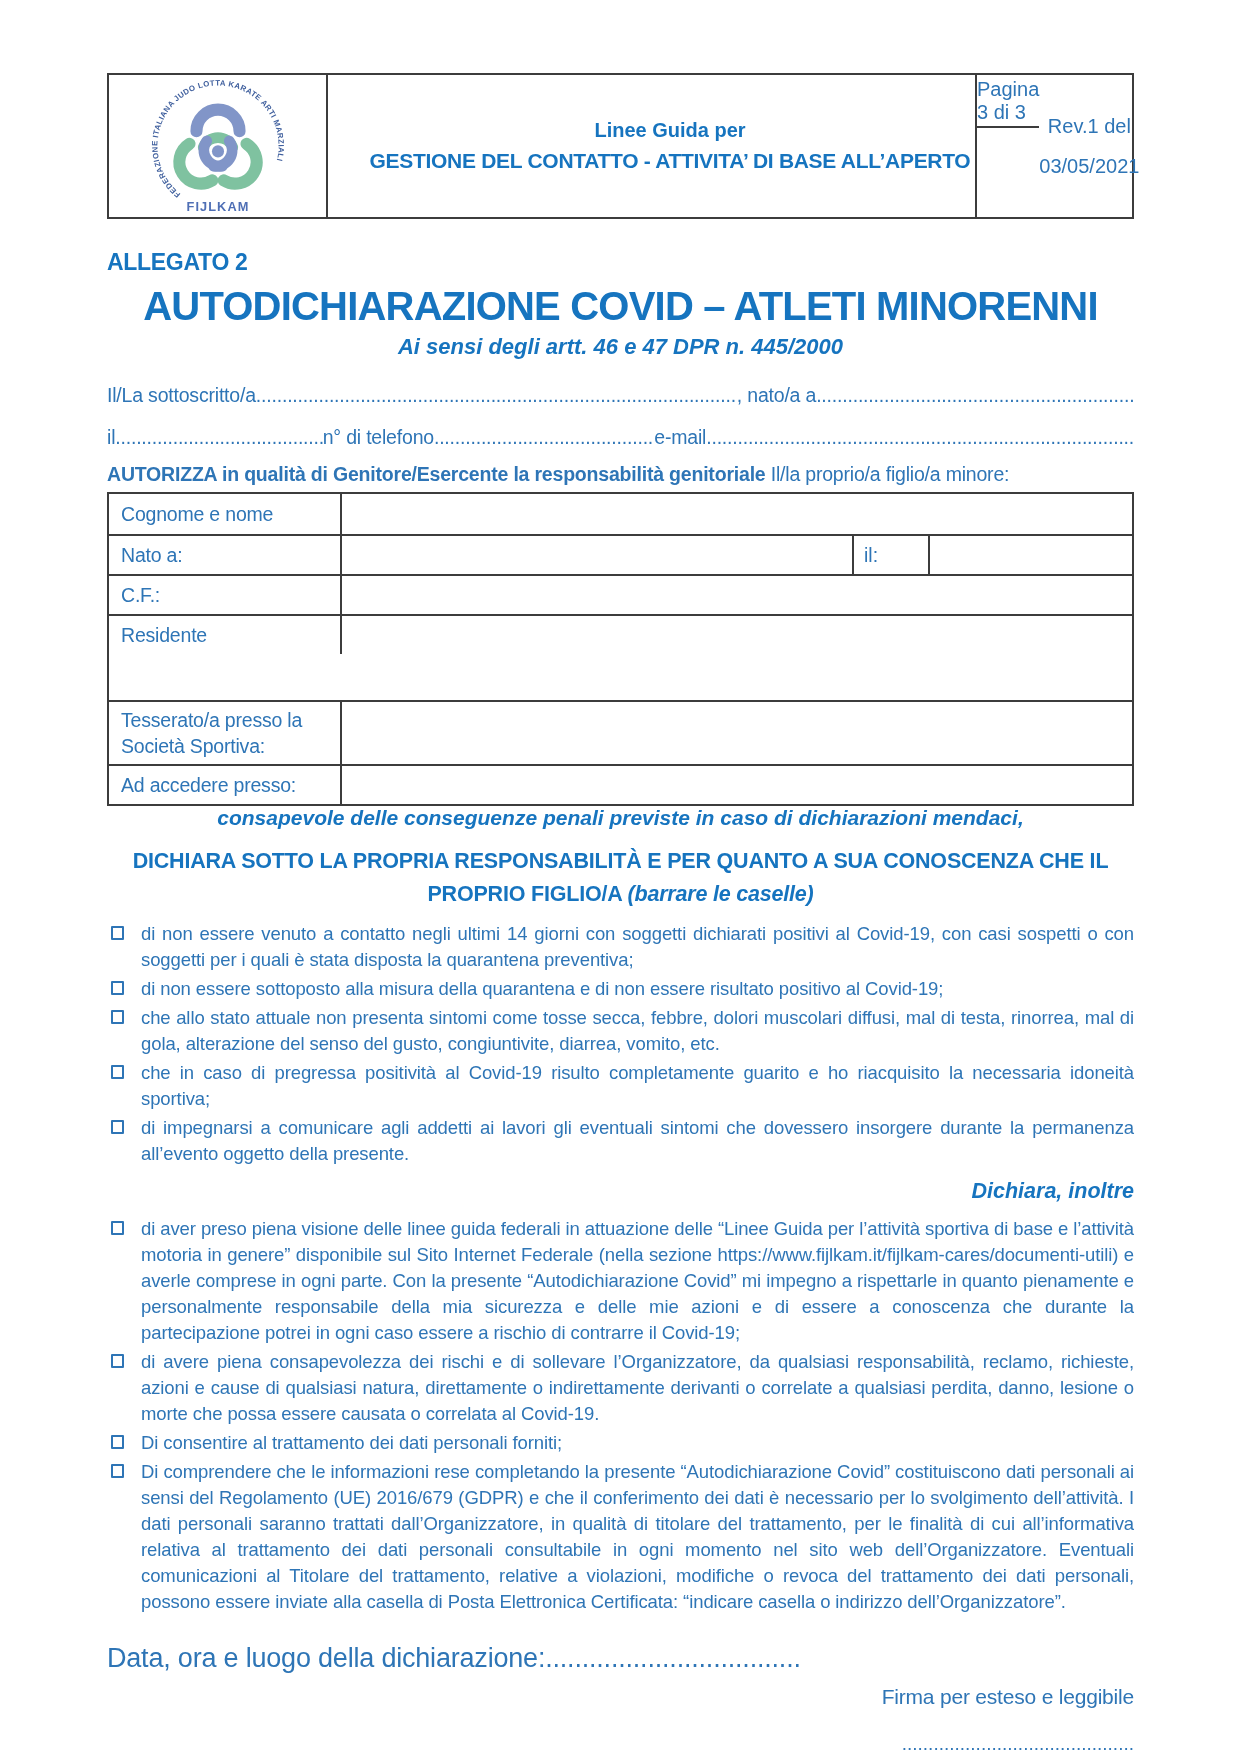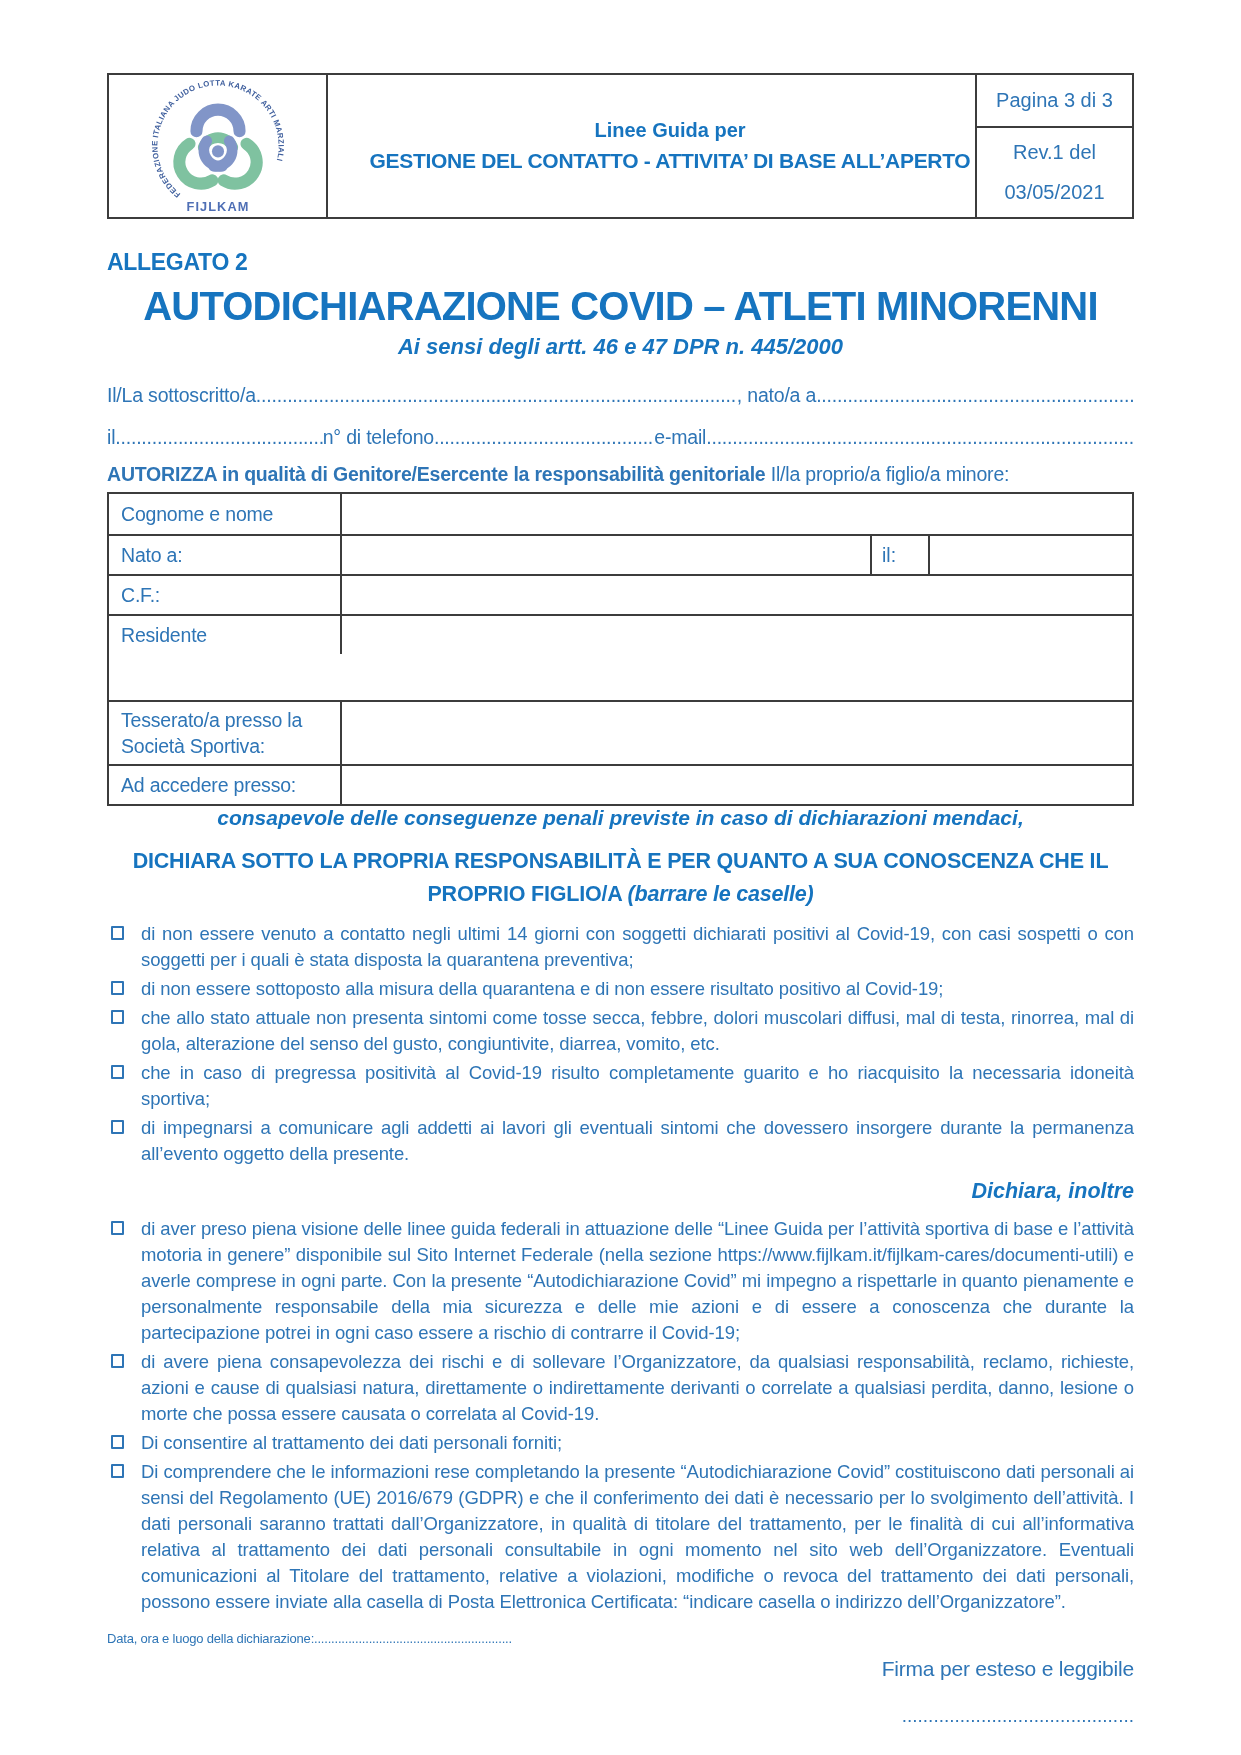--- a/index.html
+++ b/index.html
@@ -17,21 +17,21 @@
   .content{padding:73px 107px 0 107px;}
 
   
   .header-box{
     display:flex;border:2px solid var(--border-dark);height:146px;align-items:stretch;
   }
   .h-logo{width:219px;border-right:2px solid var(--border-dark);display:flex;align-items:center;justify-content:center;}
   .h-center{flex:1;display:flex;flex-direction:column;align-items:center;justify-content:center;text-align:center;color:var(--title-blue);padding-left:37px;}
   .h-center .l1{font-size:20px;font-weight:bold;margin-bottom:7px;}
   .h-center .l2{font-size:21px;font-weight:bold;letter-spacing:-0.3px;}
-  .h-right{width:157px;border-left:2px solid var(--border-dark);display:flex;flex-direction:column;}
+  .h-right{width:157px;border-left:2px solid var(--border-dark);display:flex;flex-direction:row;}
   .h-page{height:53px;border-bottom:2px solid var(--border-dark);display:flex;align-items:center;justify-content:center;font-size:20px;}
   .h-rev{flex:1;display:flex;flex-direction:column;align-items:center;justify-content:center;font-size:20px;line-height:27px;gap:13px;}
 
   
   .allegato{margin-top:30px;font-size:23px;font-weight:bold;color:var(--title-blue);letter-spacing:-0.3px;}
   .title{margin:8px 0 0 0;text-align:center;font-size:40px;font-weight:bold;color:var(--title-blue);letter-spacing:-0.8px;white-space:nowrap;}
   .subtitle{margin-top:5px;text-align:center;font-size:22px;font-weight:bold;font-style:italic;color:var(--title-blue);}
 
   
   .fill-line{display:flex;align-items:baseline;white-space:nowrap;font-size:19.5px;letter-spacing:-0.2px;}
@@ -47,39 +47,39 @@
   .auth-line{margin-top:14px;font-size:19.5px;letter-spacing:-0.2px;white-space:nowrap;}
   .auth-line .b{font-weight:bold;}
 
   
   .form-table{margin-top:6px;border:2px solid var(--border-dark);}
   .t-row{display:flex;border-top:2px solid var(--border-dark);min-height:40px;align-items:stretch;}
   .t-row:first-child{border-top:none;gap:6px;}
   .t-label{width:233px;border-right:2px solid var(--border-dark);padding:5px 8px 5px 12px;
            font-size:19.5px;letter-spacing:-0.2px;display:flex;align-items:center;line-height:26px;}
   .t-value{flex:1;}
-  .t-il{width:60px;border-left:2px solid var(--border-dark);border-right:2px solid var(--border-dark);
+  .t-il{width:78px;border-left:2px solid var(--border-dark);border-right:2px solid var(--border-dark);
         padding-left:10px;font-size:19.5px;display:flex;align-items:center;}
   .t-value2{width:202px;}
   .t-tall{min-height:64px;margin-top:46px;}
 
   
   .consapevole{text-align:center;font-size:21px;font-weight:bold;font-style:italic;color:var(--title-blue);}
   .declare{margin-top:15px;text-align:center;font-size:21.5px;font-weight:bold;color:var(--title-blue);line-height:33px;letter-spacing:-0.2px;}
   .declare .i{font-style:italic;}
   .inoltre{margin:12px 0;text-align:right;font-size:21.5px;font-weight:bold;font-style:italic;color:var(--title-blue);}
 
   
   .checklist{margin-top:10px;}
   .item{position:relative;padding-left:34px;margin-bottom:3px;}
   .cb{position:absolute;left:4px;top:5px;width:13px;height:14px;border:2.5px solid var(--body-blue);border-radius:1px;background:#fff;}
   .item .txt{display:block;font-size:18.5px;line-height:26px;letter-spacing:-0.1px;text-align:justify;}
 
   
-  .footer-data{margin-top:16px;font-size:13px;white-space:nowrap;letter-spacing:-0.2px;display:flex;align-items:baseline;}
+  .footer-data{margin-top:28px;font-size:27px;white-space:nowrap;letter-spacing:-0.2px;display:flex;align-items:baseline;}
   .data-dots{display:inline-block;width:258px;overflow:hidden;white-space:nowrap;}
   .firma{margin-top:11px;text-align:right;font-size:21px;letter-spacing:-0.2px;}
   .firma-dots{margin-top:24px;text-align:right;font-size:19px;}
 </style>
 </head>
 <body>
 
 <div class="page">
   <div class="content">
 

